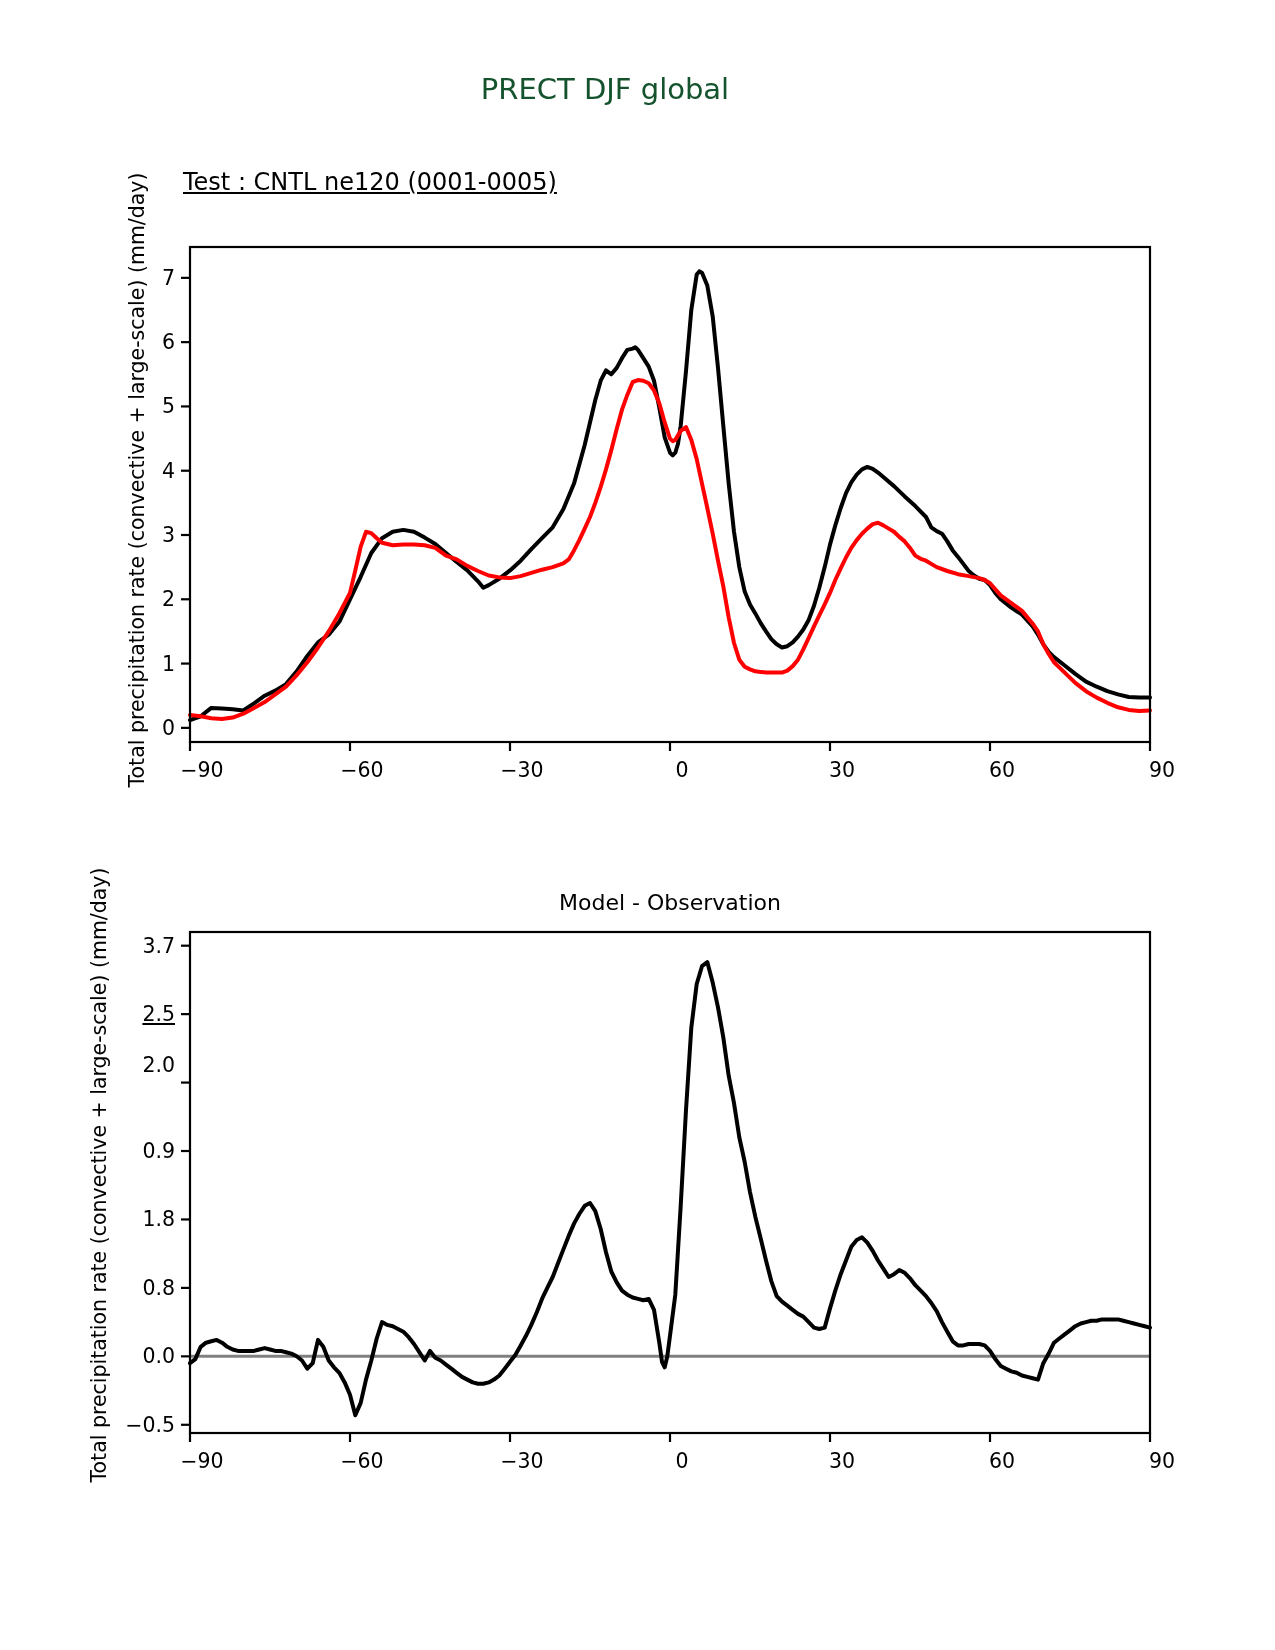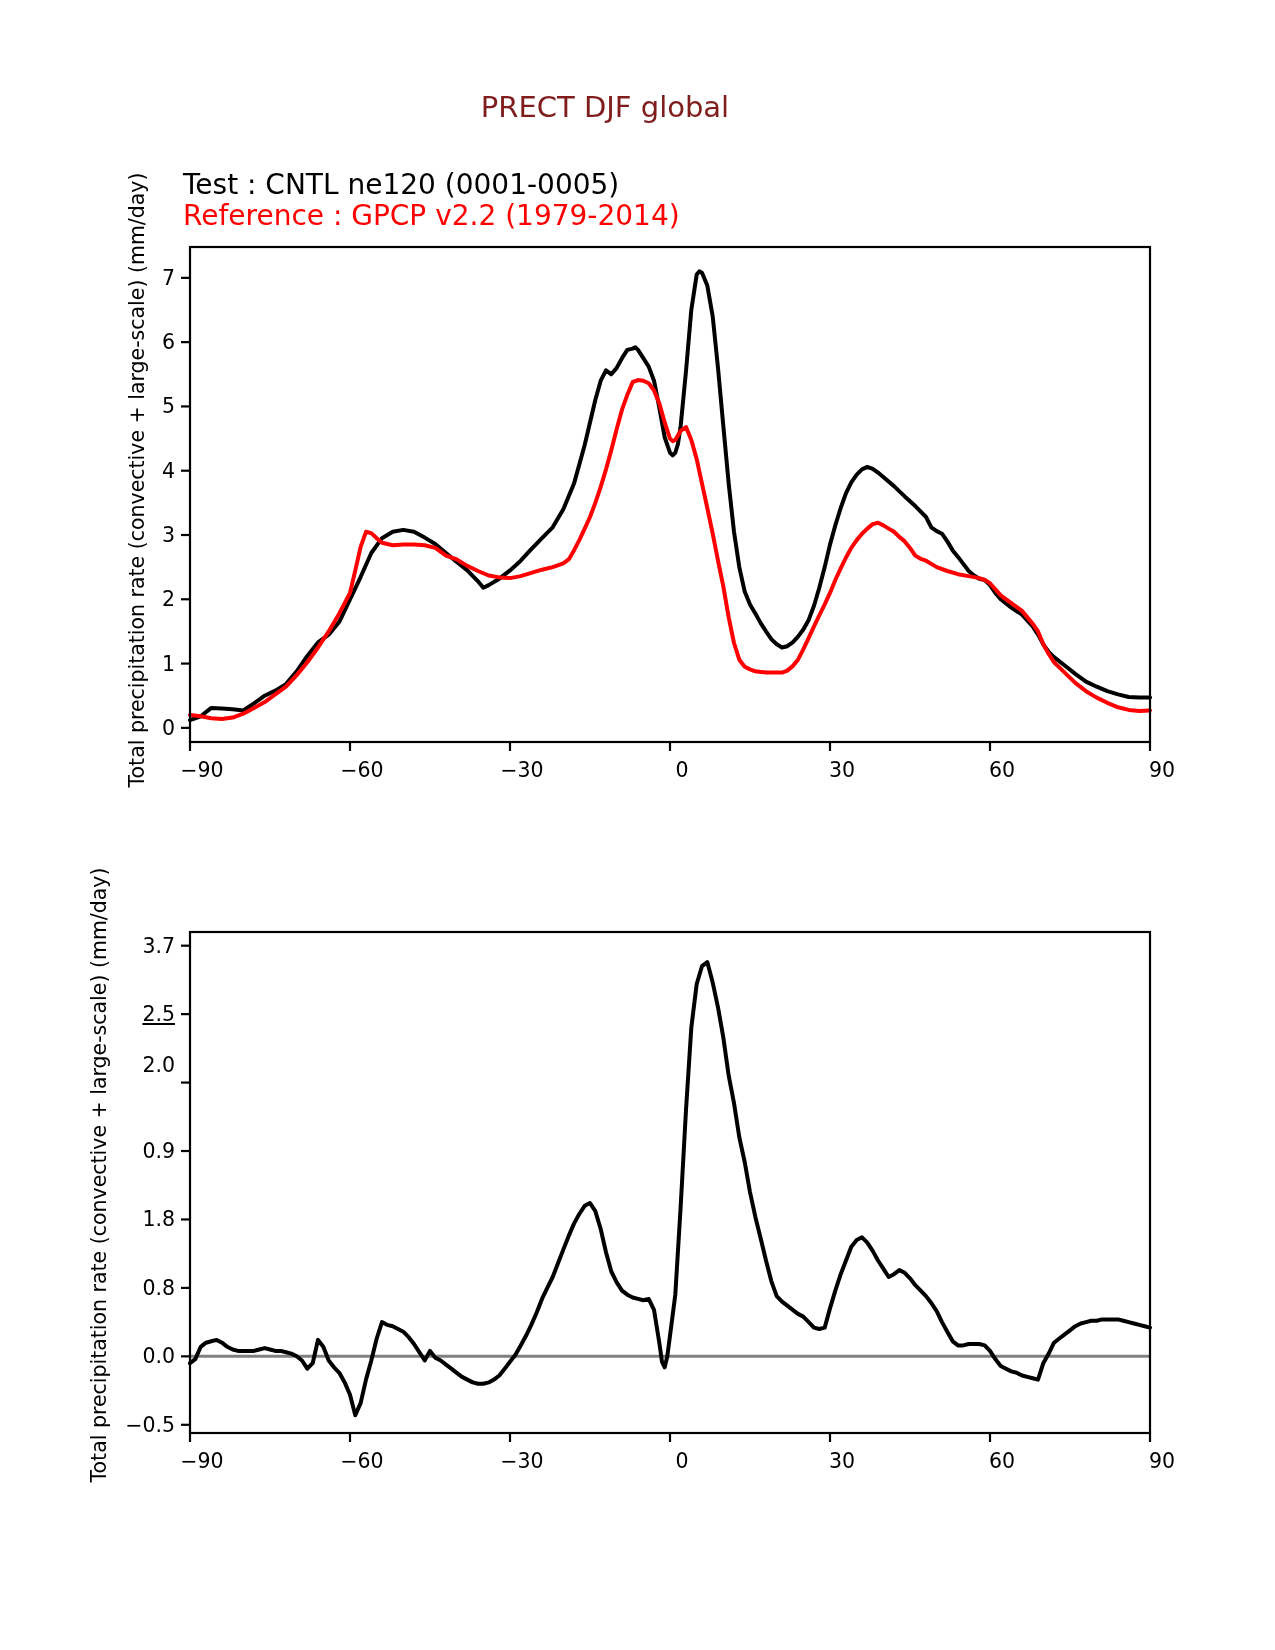--- a/index.html
+++ b/index.html
@@ -6,31 +6,32 @@
   .figure{
     position:relative;
     width:1275px;height:1650px;
     background:#ffffff;
     font-family:"DejaVu Sans","Liberation Sans",sans-serif;
     color:#000;
     overflow:hidden;
   }
   .suptitle{
     position:absolute;
-    left:0;top:90px;width:1210px;
+    left:0;top:72px;width:1210px;
     text-align:center;
     font-size:29px;
-    color:#7f1d1d;
+    color:#14532d;
     white-space:nowrap;
   }
   .legend-line{
     position:absolute;
     left:183px;
-    font-size:28px;
+    font-size:24px;
     white-space:nowrap;
+    text-decoration:underline;
   }
   .legend-test{top:168px;color:#000000;}
   .legend-ref{top:199px;color:#ff0000;}
   .axtitle{
     position:absolute;
     left:190px;top:890px;width:960px;
     text-align:center;
     font-size:22px;
     color:#000;
   }
@@ -51,21 +52,21 @@
   }
   .tick-label-x{transform:translate(-50%,0);margin-left:12px;}
   .tick-label-y{transform:translate(-100%,-50%);}
 </style>
 </head>
 <body>
 
 <div class="figure">
   <div class="suptitle">PRECT DJF global</div>
   <div class="legend-line legend-test">Test : CNTL ne120 (0001-0005)</div>
-  <div class="legend-line legend-ref">Reference : GPCP v2.2 (1979-2014)</div>
+  <div class="axtitle">Model - Observation</div>
   <div class="ylabel ylabel-top">Total precipitation rate (convective + large-scale) (mm/day)</div>
   <div class="ylabel ylabel-bottom">Total precipitation rate (convective + large-scale) (mm/day)</div>
   <svg id="plot-svg" width="1275" height="1650">
       <polyline points="190.0,720.1 200.7,716.3 211.3,707.9 222.0,708.6 232.7,709.2 243.3,710.5 254.0,703.4 264.7,695.7 275.3,690.6 286.0,684.1 296.7,671.3 307.3,655.9 318.0,642.4 328.7,634.6 339.3,621.8 350.0,599.3 360.7,576.8 371.3,553.0 382.0,538.2 392.7,531.8 403.3,529.9 414.0,531.8 424.7,537.6 435.3,544.0 446.0,553.0 456.7,562.0 467.3,570.4 478.0,581.3 483.3,587.7 488.7,585.1 499.3,578.7 510.0,570.4 520.7,560.7 531.3,549.1 542.0,538.2 552.7,527.3 563.3,509.3 574.0,483.6 584.7,445.0 590.0,422.5 595.3,400.0 600.7,380.7 606.0,370.4 611.3,374.3 616.7,367.9 622.0,358.2 627.3,349.9 632.7,348.6 635.3,347.3 638.0,349.9 643.3,358.2 648.7,366.6 654.0,380.7 659.3,407.7 664.7,437.3 670.0,452.7 672.7,455.3 675.3,452.7 678.0,443.7 680.7,425.7 686.0,371.1 691.3,310.0 696.7,274.6 699.3,271.4 702.0,272.7 707.3,285.6 712.7,316.4 718.0,367.9 723.3,425.7 728.7,483.6 734.0,531.8 739.3,567.1 744.7,591.6 750.0,604.4 755.3,613.4 760.7,623.1 766.0,631.4 771.3,639.1 776.7,644.3 782.0,647.5 787.3,646.2 792.7,642.4 798.0,636.6 803.3,629.5 808.7,619.9 814.0,605.7 819.3,587.7 824.7,567.1 830.0,544.6 835.3,525.4 840.7,508.0 846.0,493.2 851.3,482.3 856.7,474.6 862.0,469.4 867.3,466.9 872.7,468.8 878.0,472.6 883.3,477.1 894.0,486.1 904.7,496.4 915.3,506.1 926.0,517.0 931.3,527.3 936.7,531.1 942.0,533.7 947.3,541.4 952.7,550.4 958.0,556.9 963.3,563.9 968.7,571.0 974.0,575.5 979.3,578.7 984.7,580.0 990.0,585.1 995.3,592.9 1000.7,599.3 1011.3,607.6 1022.0,614.7 1032.7,626.3 1038.0,634.6 1043.3,644.3 1048.7,652.0 1054.0,657.1 1064.7,665.5 1075.3,673.9 1086.0,681.6 1096.7,686.7 1107.3,691.2 1118.0,694.4 1128.7,697.0 1139.3,697.6 1150.0,697.6" fill="none" stroke="#000000" stroke-width="4" stroke-linejoin="round" stroke-linecap="round"></polyline>
       <polyline points="190.0,715.0 200.7,716.3 211.3,718.2 222.0,718.9 232.7,717.6 243.3,713.7 254.0,707.9 264.7,702.1 275.3,694.4 286.0,686.7 296.7,675.1 307.3,662.3 318.0,647.5 328.7,631.4 339.3,613.4 350.0,592.9 355.3,570.4 360.7,546.6 366.0,531.8 371.3,533.1 376.7,538.2 382.0,542.7 392.7,545.3 403.3,544.6 414.0,544.6 424.7,545.3 435.3,547.9 446.0,555.6 456.7,559.4 467.3,565.9 478.0,571.0 488.7,575.5 499.3,577.4 510.0,578.1 520.7,576.1 531.3,572.9 542.0,569.7 552.7,567.1 563.3,563.3 568.7,559.4 574.0,550.4 579.3,540.1 584.7,528.6 590.0,517.0 595.3,502.9 600.7,486.8 606.0,469.4 611.3,450.1 616.7,428.9 622.0,409.6 627.3,394.9 632.7,382.0 638.0,380.1 643.3,380.7 648.7,383.3 654.0,390.4 659.3,403.2 664.7,422.5 670.0,438.6 672.7,441.1 675.3,439.9 680.7,430.9 686.0,427.0 691.3,439.9 696.7,459.1 702.0,483.6 707.3,508.0 712.7,533.7 718.0,560.7 723.3,586.4 728.7,617.3 734.0,643.0 739.3,659.7 744.7,666.8 750.0,669.4 755.3,671.3 760.7,671.9 766.0,672.6 771.3,672.6 776.7,672.6 782.0,672.6 787.3,670.6 792.7,666.1 798.0,659.7 803.3,649.4 808.7,637.9 814.0,626.3 819.3,615.4 824.7,604.4 830.0,592.9 835.3,580.0 840.7,568.4 846.0,557.5 851.3,547.9 856.7,540.1 862.0,533.7 867.3,528.6 872.7,524.1 878.0,522.8 883.3,525.4 888.7,528.6 894.0,531.8 899.3,536.9 904.7,541.4 910.0,547.9 915.3,555.6 920.7,558.8 926.0,560.7 936.7,567.1 947.3,571.0 958.0,574.2 968.7,576.1 979.3,578.1 984.7,580.0 990.0,583.2 1000.7,595.4 1011.3,603.1 1022.0,610.9 1032.7,623.7 1038.0,631.4 1043.3,644.3 1048.7,653.9 1054.0,662.3 1064.7,672.6 1075.3,682.9 1086.0,691.2 1096.7,697.6 1107.3,702.8 1118.0,707.3 1128.7,709.9 1139.3,711.1 1150.0,710.5" fill="none" stroke="#ff0000" stroke-width="4" stroke-linejoin="round" stroke-linecap="round"></polyline>
       <rect x="190" y="247" width="960" height="495" fill="none" stroke="#000000" stroke-width="2.2"></rect>
       <line x1="190" y1="742" x2="190" y2="751" stroke="#000000" stroke-width="2.2"></line>
       <line x1="350" y1="742" x2="350" y2="751" stroke="#000000" stroke-width="2.2"></line>
       <line x1="510" y1="742" x2="510" y2="751" stroke="#000000" stroke-width="2.2"></line>
       <line x1="670" y1="742" x2="670" y2="751" stroke="#000000" stroke-width="2.2"></line>

